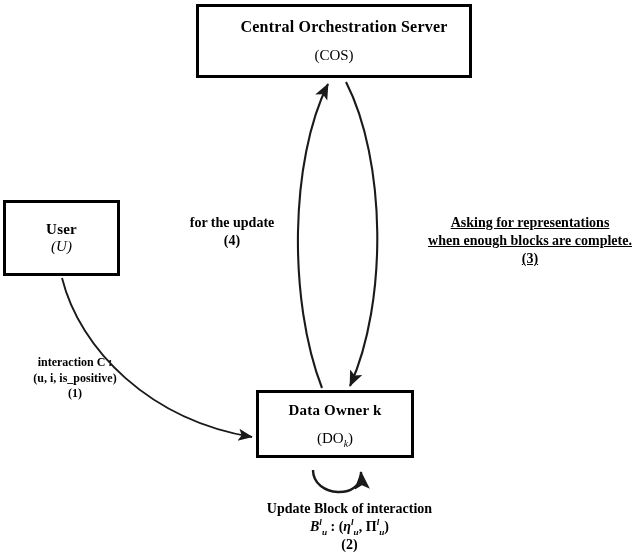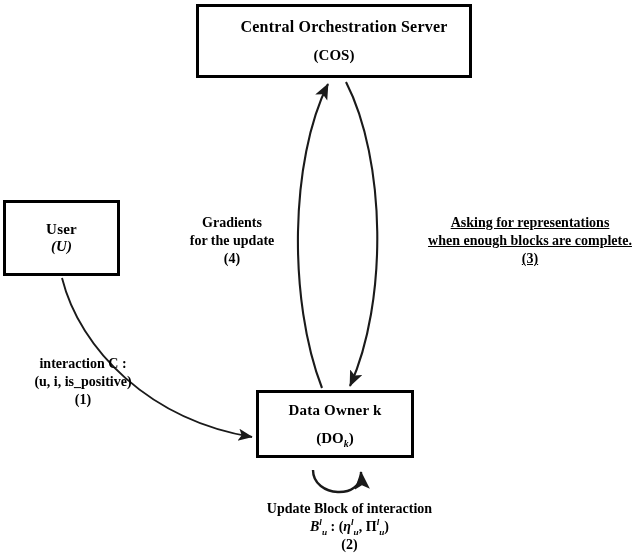--- a/index.html
+++ b/index.html
@@ -25,21 +25,21 @@
     flex-direction: column;
     align-items: center;
     justify-content: center;
     text-align: center;
   }
   .node-title {
     font-weight: bold;
     letter-spacing: 0.2px;
   }
   .node-sub {
-    font-weight: bold;
+    font-weight: normal;
   }
   #cos-box {
     left: 196px;
     top: 4px;
     width: 276px;
     height: 74px;
   }
   #cos-box .node-title { font-size: 16px; margin-bottom: 11px; margin-left: 20px; }
   #cos-box .node-sub   { font-size: 15px; }
   #user-box {
@@ -63,22 +63,22 @@
     position: absolute;
     text-align: center;
     font-weight: bold;
     font-size: 14px;
     line-height: 1.30;
     white-space: nowrap;
   }
   #label-gradients { left: 170px; top: 214px; width: 124px; }
   #label-asking    { left: 420px; top: 214px; width: 220px; text-decoration: underline; }
   #label-interaction {
-    left: 8px; top: 355px; width: 150px;
-    text-align: center; font-size: 14px;
+    left: 0px; top: 355px; width: 150px;
+    text-align: center; font-size: 12px;
   }
   #label-update {
     left: 232px; top: 500px; width: 235px;
     font-size: 14px; line-height: 1.30;
   }
 
   .mathvar { font-style: italic; }
   sub, sup {
     font-size: 0.66em;
     font-style: italic;
@@ -122,21 +122,20 @@
     <div class="node-title">User</div>
     <div class="node-sub">(U)</div>
   </div>
 
   <div class="node-box" id="do-box">
     <div class="node-title">Data Owner k</div>
     <div class="node-sub"><span>(DO</span><sub>k</sub><span>)</span></div>
   </div>
 
   <div class="edge-label" id="label-gradients">
-    <div>Gradients</div>
     <div>for the update</div>
     <div>(4)</div>
   </div>
 
   <div class="edge-label" id="label-asking">
     <div>Asking for representations</div>
     <div>when enough blocks are complete.</div>
     <div>(3)</div>
   </div>
 

